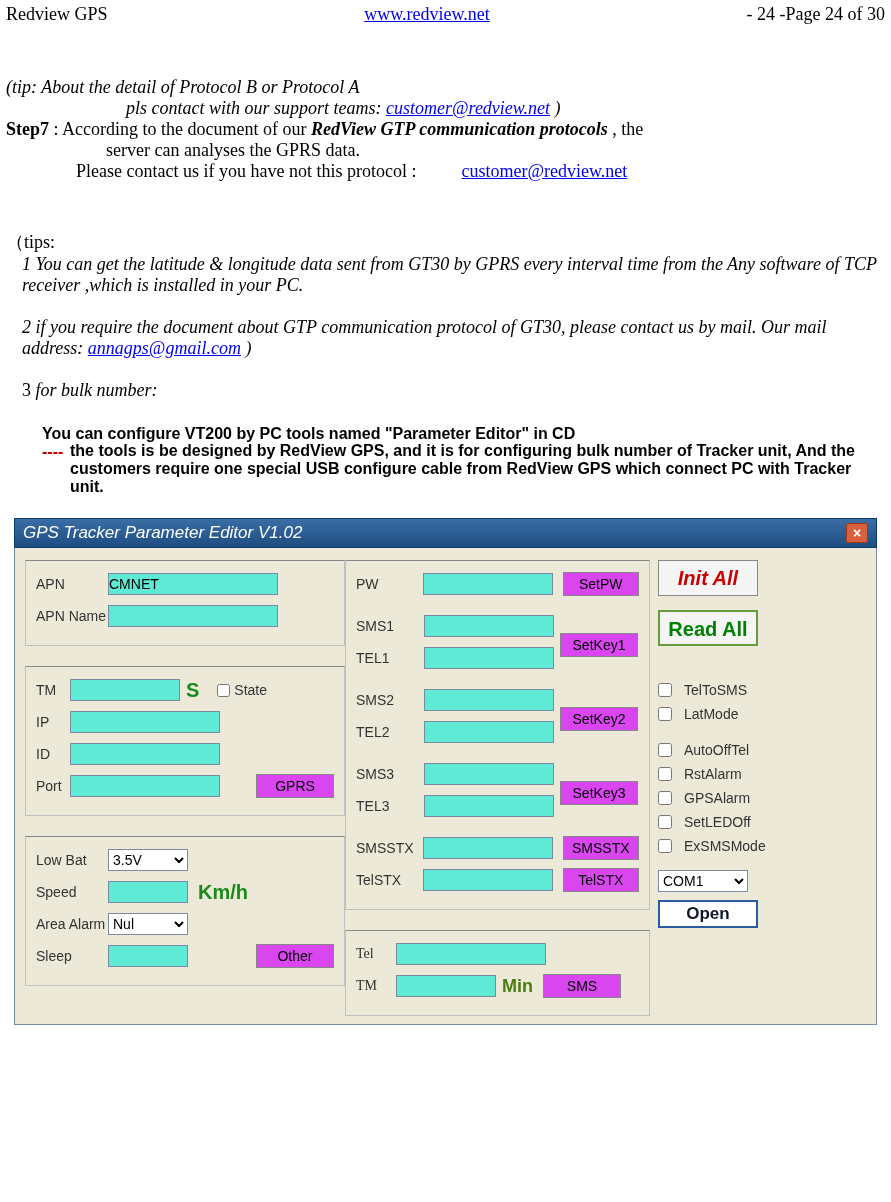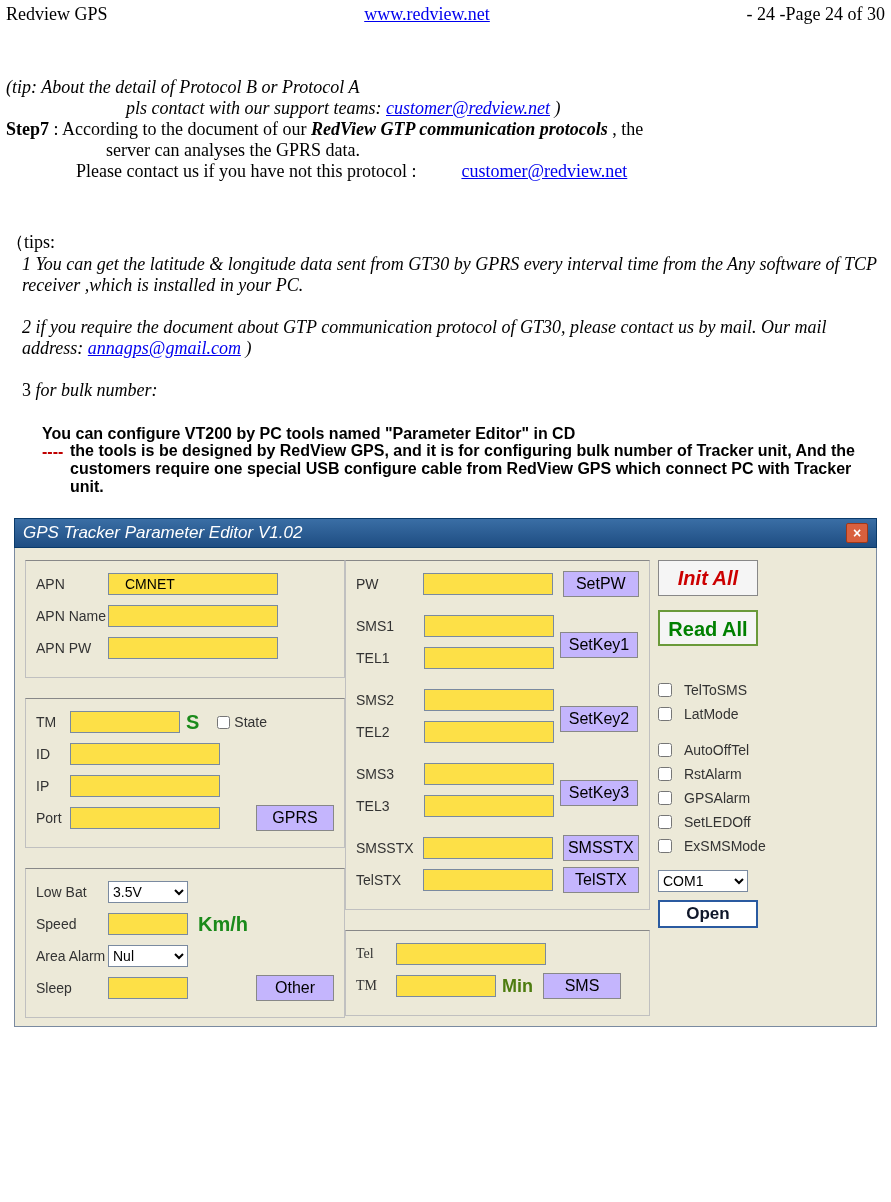--- a/index.html
+++ b/index.html
@@ -30,31 +30,31 @@
     .titlebar { background: linear-gradient(#3a6ea5, #1e4d82); color: #fff; font-family: Tahoma, Arial, sans-serif; font-size: 17px; font-style: italic; padding: 4px 8px; display: flex; justify-content: space-between; align-items: center; border: 1px solid #0a3a6a; }
     .titlebar .close-btn { width: 22px; height: 20px; background: #d9603e; border: 1px solid #a03818; display: flex; align-items: center; justify-content: center; color: #fff; font-style: normal; font-weight: bold; font-size: 14px; border-radius: 2px; }
     .dialog-body { background: #ece9d8; border: 1px solid #7a8aa0; border-top: none; padding: 12px 10px 8px 10px; display: flex; font-family: Tahoma, Arial, sans-serif; font-size: 14px; color: #333; }
     .col-left { width: 320px; }
     .col-mid { width: 305px; }
     .col-right { flex: 1; padding-left: 8px; }
     .group { border: 1px solid #c0c0c0; border-top: 1px solid #888; padding: 10px 10px; margin-bottom: 20px; position: relative; }
     .row { display: flex; align-items: center; margin-bottom: 6px; height: 26px; }
     .lbl { width: 72px; color: #333; }
     .lbl-mid { width: 68px; color: #333; }
-    input.txt { border: 1px solid #7a8aa0; background: #fde047; height: 22px; font-size: 14px; padding: 0 16px; }
+    input.txt { border: 1px solid #7a8aa0; background: #5eead4; height: 22px; font-size: 14px; padding: 0 0; }
     .txt-w170 { width: 170px; }
     .txt-w150 { width: 150px; }
     .txt-w130 { width: 130px; }
     .txt-w110 { width: 110px; }
     .green-s { color: #1a8a1a; font-weight: bold; font-size: 20px; margin-left: 6px; }
     .kmh { color: #1a8a1a; font-weight: bold; font-size: 20px; margin-left: 10px; }
     .min-lbl { color: #4d7c0f; font-weight: bold; font-size: 18px; margin-left: 6px; }
     .chk { display: flex; align-items: center; gap: 12px; margin-bottom: 8px; }
     .chk input { width: 14px; height: 14px; }
-    .btn { background: #c4b5fd; border: 1px solid #888; font-size: 16px; padding: 3px 0; width: 78px; text-align: center; }
+    .btn { background: #d946ef; border: 1px solid #888; font-size: 14px; padding: 3px 0; width: 78px; text-align: center; }
     .btn-right-pos { margin-left: auto; }
     .big-btn { display: block; width: 100px; height: 36px; border: 1px solid #888; background: #f5f5f5; font-family: Arial, sans-serif; font-size: 20px; font-weight: bold; text-align: center; line-height: 34px; margin-bottom: 14px; }
     .init-all { color: #cc0000; font-style: italic; }
     .read-all { color: #008000; border: 2px solid #6a9a3a; }
     .open-btn { display: block; width: 100px; height: 28px; border: 2px solid #2a5aa0; background: #fff; color: #0f172a; font-weight: bold; font-size: 17px; text-align: center; line-height: 24px; }
     select.combo { border: 1px solid #7a8aa0; background: #fff; height: 22px; font-size: 14px; }
     .combo-w80 { width: 80px; }
     .combo-w90 { width: 90px; }
     .col-right .chk { color: #333; }
     .mid-row-pair { display: flex; align-items: center; }
@@ -121,42 +121,38 @@
       <div class="col-left">
         <div class="group">
           <div class="row">
               <span class="lbl">APN</span>
               <input class="txt txt-w170" value="CMNET" style="">
             </div>
           <div class="row">
               <span class="lbl">APN Name</span>
               <input class="txt txt-w170" style="">
             </div>
-          <div class="row">
-              <span class="lbl">APN PW</span>
-              <input class="txt txt-w170" style="">
-            </div>
         </div>
 
         <div class="group">
           <div class="row">
             <span class="lbl" style="width:34px">TM</span>
             <input class="txt txt-w110" style="">
             <span class="green-s">S</span>
             <span class="state-chk">
                 <input type="checkbox" style="">
                 <span>State</span>
               </span>
           </div>
           <div class="row">
+              <span class="lbl" style="width:34px">IP</span>
+              <input class="txt txt-w150" style="">
+            </div>
+          <div class="row">
               <span class="lbl" style="width:34px">ID</span>
-              <input class="txt txt-w150" style="">
-            </div>
-          <div class="row">
-              <span class="lbl" style="width:34px">IP</span>
               <input class="txt txt-w150" style="">
             </div>
           <div class="row">
               <span class="lbl" style="width:34px">Port</span>
               <input class="txt txt-w150" style="">
             <button class="btn btn-right-pos">GPRS</button>
           </div>
         </div>
 
         <div class="group" style="margin-bottom:0;">

